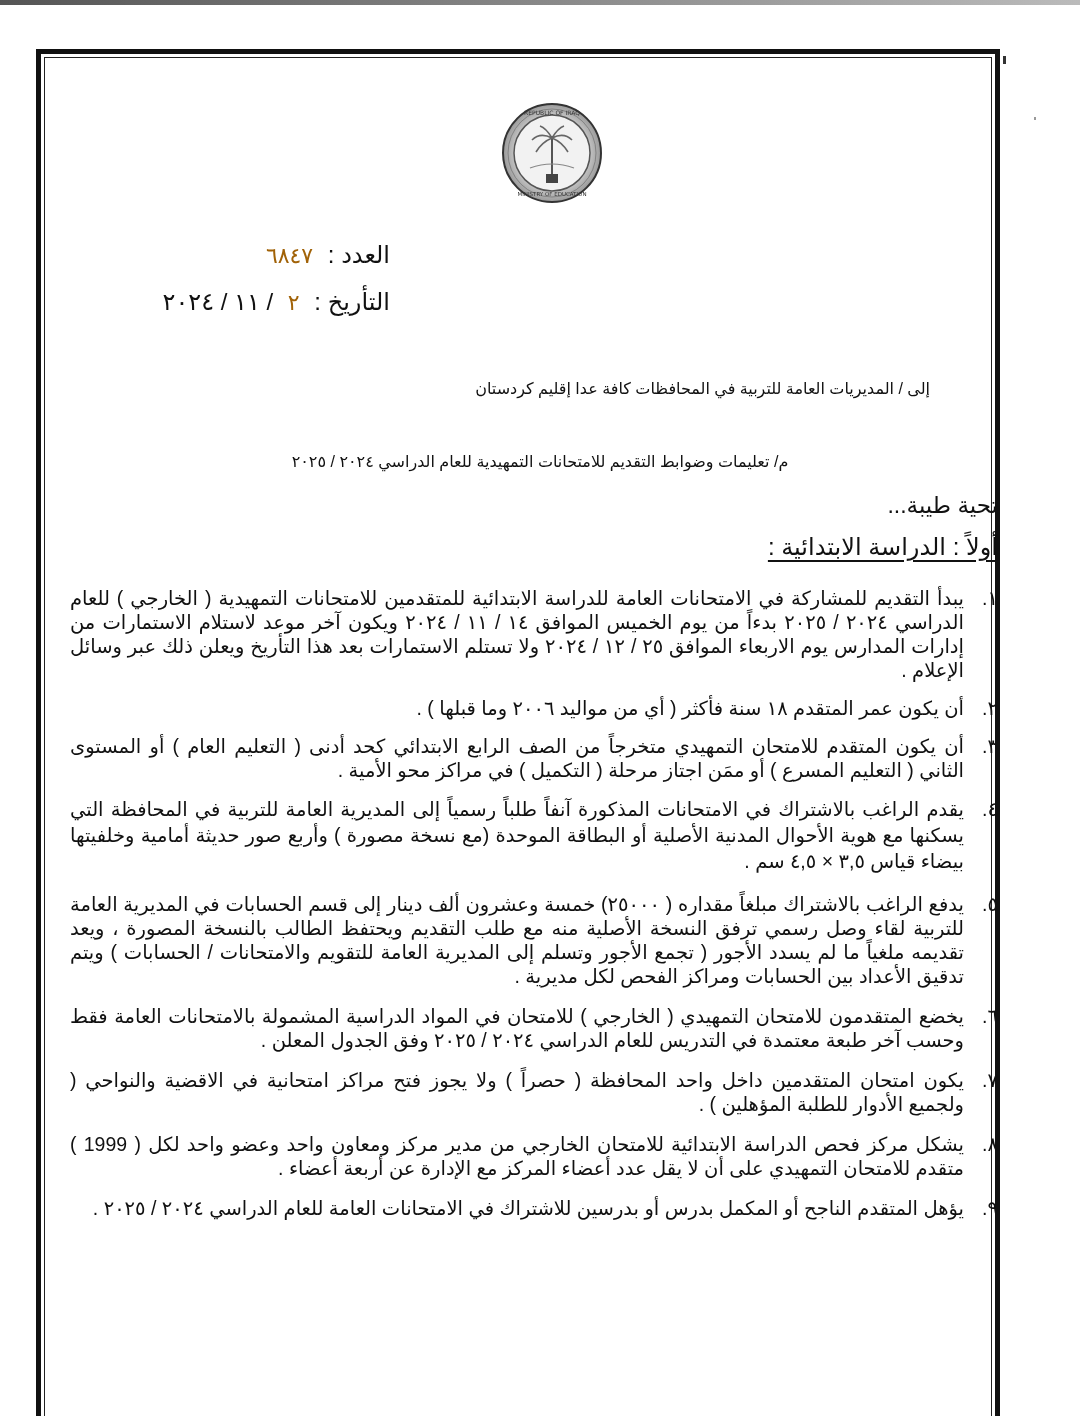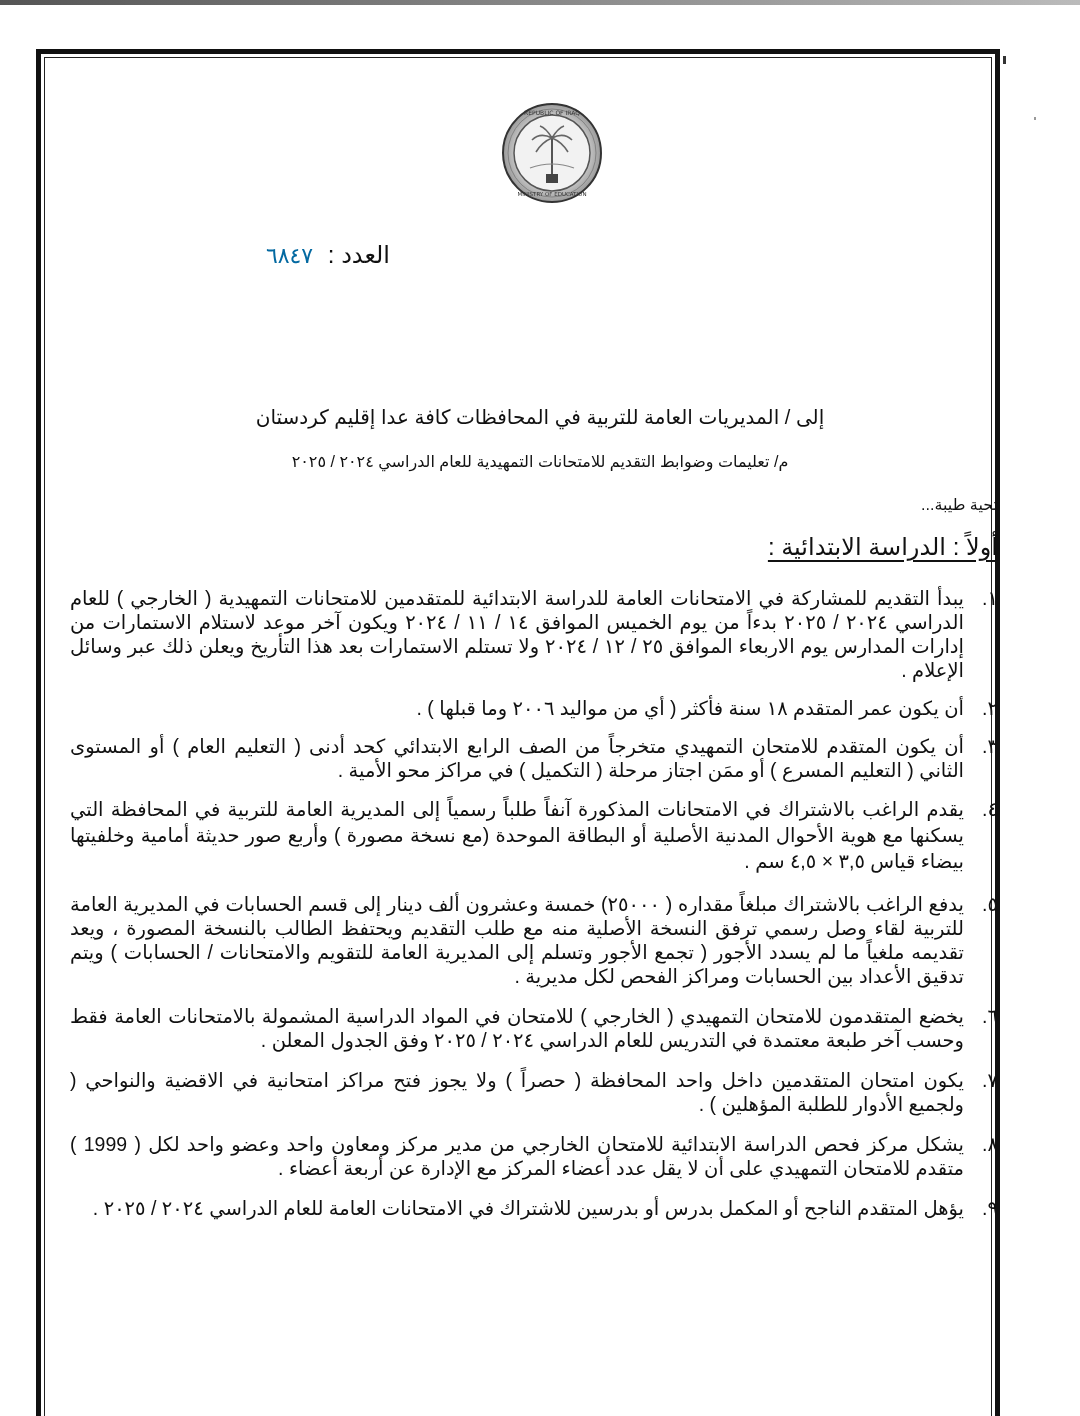--- a/index.html
+++ b/index.html
@@ -31,37 +31,37 @@
   
   .header {
     position: absolute; right: 690px; top: 112px; width: 320px;
     direction: rtl; text-align: center;
   }
   .header .line { font-size: 24px; line-height: 37px; white-space: nowrap; }
   .hdr-fields {
     position: absolute; right: 690px; top: 232px; width: 320px; direction: rtl;
   }
   .hdr-fields .row { font-size: 24px; line-height: 46px; white-space: nowrap; text-align: right; padding-right: 0; }
-  .hdr-fields .hand { color: #0369a1; font-family: "DejaVu Serif", serif; font-size: 22px; margin: 0 8px; }
+  .hdr-fields .hand { color: #a16207; font-family: "DejaVu Serif", serif; font-size: 22px; margin: 0 8px; }
   .hdr-fields .row1 { padding-right: 0; }
 
   
   .seal {
     position: absolute; left: 500px; top: 98px; width: 104px; height: 110px;
   }
   .addressee {
-    position: absolute; left: 150px; right: 150px; top: 397px;
-    text-align: center; font-size: 20px; line-height: 40px; direction: rtl;
+    position: absolute; left: 150px; right: 150px; top: 369px;
+    text-align: right; font-size: 16px; line-height: 40px; direction: rtl;
   }
   .subject {
     position: absolute; left: 150px; right: 150px; top: 442px;
     text-align: center; font-size: 16px; line-height: 40px; direction: rtl;
   }
   .greeting {
-    position: absolute; right: 82px; top: 487px; font-size: 16px; direction: rtl; line-height: 36px; margin-left: 36px;
+    position: absolute; right: 82px; top: 487px; font-size: 23px; direction: rtl; line-height: 36px; margin-left: 36px;
   }
   .section-title {
     position: absolute; right: 82px; top: 529px; font-size: 24px; direction: rtl; line-height: 36px;
     text-decoration: underline; text-underline-offset: 5px; margin-left: 20px;
   }
   .items {
     position: absolute; left: 70px; right: 82px; top: 586px;
     direction: rtl; font-size: 19.5px; line-height: 24px;
   }
   .item { display: flex; flex-direction: row; margin-bottom: 12px; }
@@ -85,20 +85,25 @@
 <div class="dot-mark"></div>
 <div class="dot-small"></div>
 
 <div class="header">
 </div>
 
 <div class="hdr-fields">
   <div class="row row1">
     <span>العدد :</span>
     <span class="hand">٦٨٤٧</span>
+  </div>
+  <div class="row">
+    <span>التأريخ :</span>
+    <span class="hand">٢</span>
+    <span>/ ١١ / ٢٠٢٤</span>
   </div>
 </div>
 
 <div class="seal">
   <svg width="104" height="110" viewBox="0 0 104 110">
     <defs>
       <radialGradient id="sg" cx="50%" cy="50%" r="50%">
         <stop offset="0%" stop-color="#f4f4f4"></stop>
         <stop offset="70%" stop-color="#cfcfcf"></stop>
         <stop offset="100%" stop-color="#9a9a9a"></stop>

